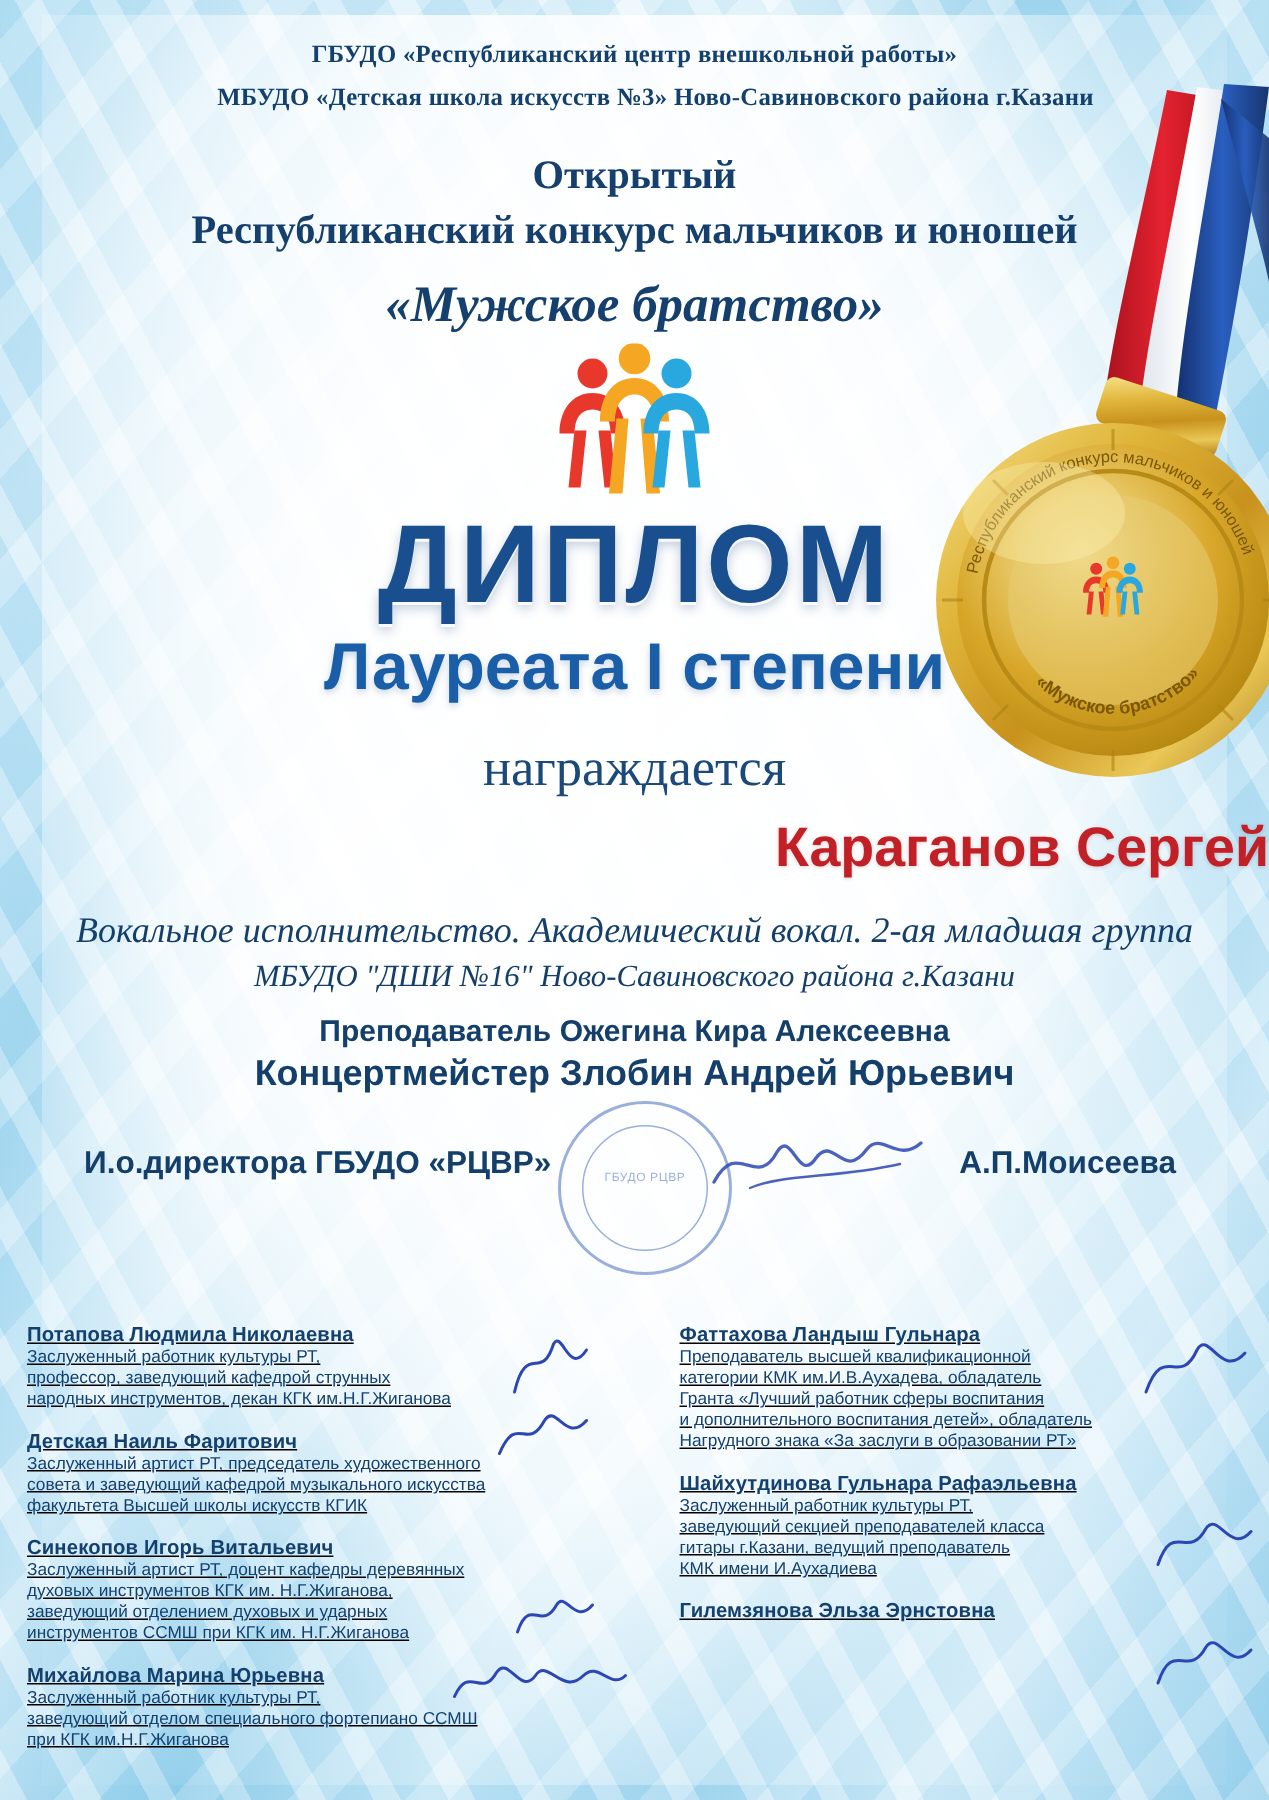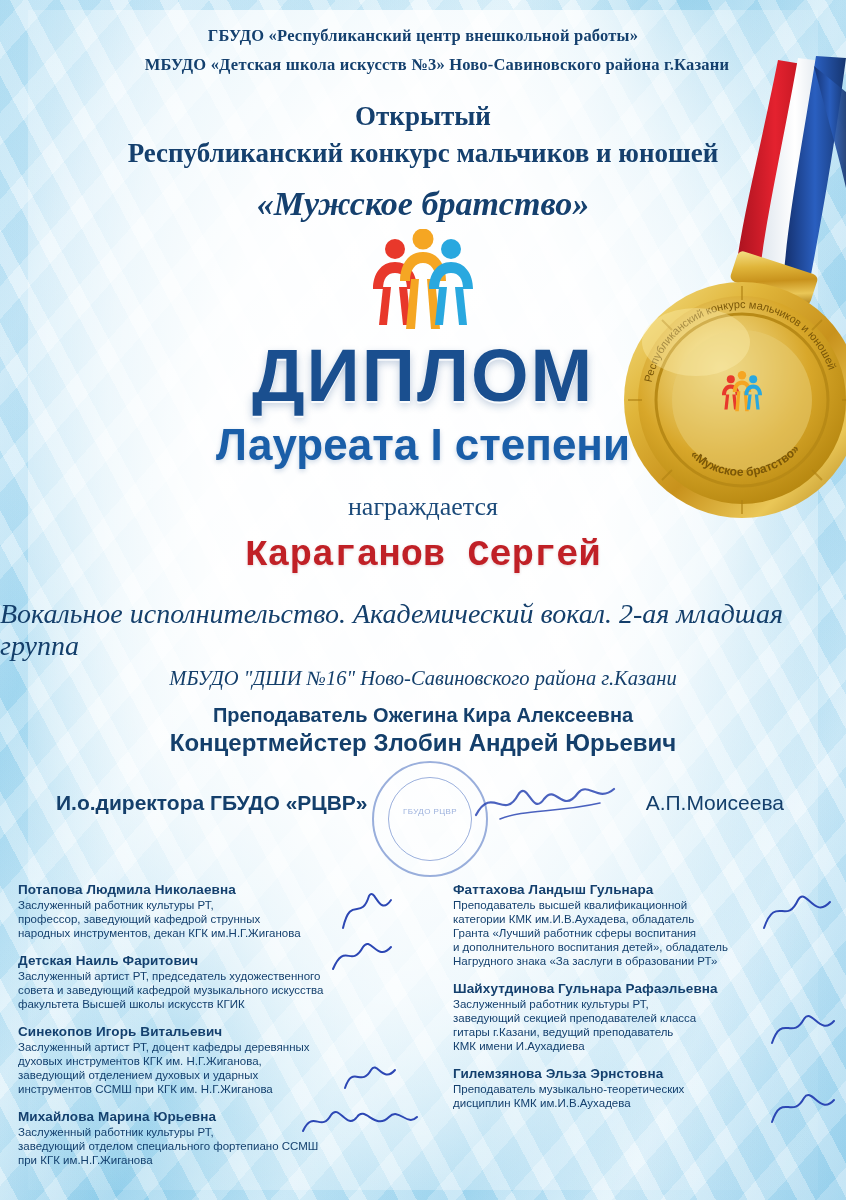--- a/index.html
+++ b/index.html
@@ -96,36 +96,36 @@
     margin-top: 2px;
     font-family: "Liberation Sans", sans-serif;
     font-size: 44px;
     font-weight: bold;
     color: #1a5ea8;
     text-shadow: 0 2px 5px rgba(20,70,130,0.22);
   }
   .awarded {
     text-align: center;
     margin-top: 22px;
-    font-size: 26px;
+    font-size: 35px;
     color: #1b4a7a;
   }
   .recipient {
-    text-align: center;
+    text-align: right;
     margin-top: 12px;
-    font-family: Liberation Mono, monospace;
+    font-family: Liberation Sans, sans-serif;
     font-size: 37px;
     font-weight: bold;
     color: #c02026;
     text-shadow: 0 1px 3px rgba(120,10,20,0.18);
   }
   .nomination {
-    text-align: left;
+    text-align: center;
     margin-top: 22px;
-    font-size: 28px;
+    font-size: 24px;
     font-style: italic;
     color: #143f6b;
   }
   .school {
     text-align: center;
     margin-top: 5px;
     font-size: 20.5px;
     font-style: italic;
     color: #143f6b;
   }
@@ -159,21 +159,21 @@
     font-size: 21px;
     font-weight: bold;
     color: #143f6b;
   }
   .director-name {
     position: absolute;
     right: 62px;
     top: 2px;
     font-family: "Liberation Sans", sans-serif;
     font-size: 21px;
-    font-weight: normal;
+    font-weight: bold;
     color: #143f6b;
   }
   .stamp {
     position: absolute;
     left: 372px;
     top: -28px;
     width: 112px;
     height: 112px;
     border: 2.5px solid #4a6fc0;
     border-radius: 50%;
@@ -208,20 +208,21 @@
     position: absolute;
     left: 0; right: 0;
     top: 856px;
     display: flex;
     padding: 0 8px;
   }
   .jury-col {
     width: 50%;
     box-sizing: border-box;
     padding: 0 10px;
+    text-decoration: underline;
   }
   .jury-col.left { padding-left: 10px; }
   .jury-col.right { padding-left: 30px; }
   .juror { margin-bottom: 13px; position: relative; }
   .juror-name {
     font-family: "Liberation Sans", sans-serif;
     font-size: 13.5px;
     font-weight: bold;
     color: #14406e;
     letter-spacing: 0.1px;
@@ -345,21 +346,20 @@
         </div>
         <div class="juror">
           <div class="juror-name">Шайхутдинова Гульнара Рафаэльевна</div>
           <div class="juror-title">Заслуженный работник культуры РТ,<br>заведующий секцией преподавателей класса<br> гитары г.Казани, ведущий преподаватель<br>КМК имени И.Аухадиева</div>
           <svg class="scribble" style="position:absolute; right:-14px; top:26px;" width="76" height="44" viewBox="0 0 76 44">
             <path d="M6 36 C16 6, 26 34, 38 12 C46 0, 54 30, 68 14" fill="none" stroke="#2c47b4" stroke-width="2" stroke-linecap="round"></path>
           </svg>
         </div>
         <div class="juror">
           <div class="juror-name">Гилемзянова Эльза Эрнстовна</div>
-          <div class="juror-title">Преподаватель музыкально-теоретических<br>дисциплин КМК им.И.В.Аухадева</div>
           <svg class="scribble" style="position:absolute; right:-12px; top:18px;" width="76" height="46" viewBox="0 0 76 46">
             <path d="M8 38 C18 8, 28 36, 40 14 C48 2, 56 32, 70 16" fill="none" stroke="#2c47b4" stroke-width="2" stroke-linecap="round"></path>
           </svg>
         </div>
       </div>
     </div>
   </div>
 
   <div class="medal-assembly">
     <svg width="300" height="560" viewBox="0 0 300 560">

